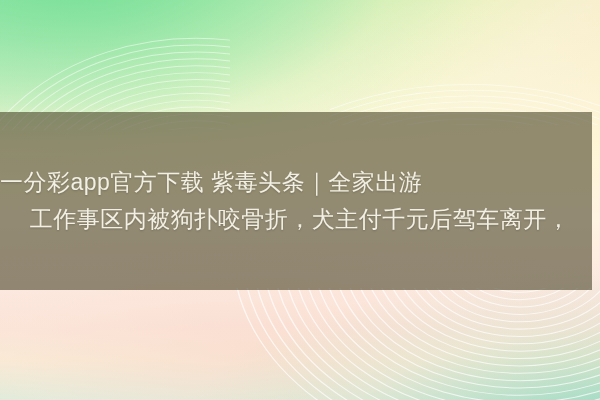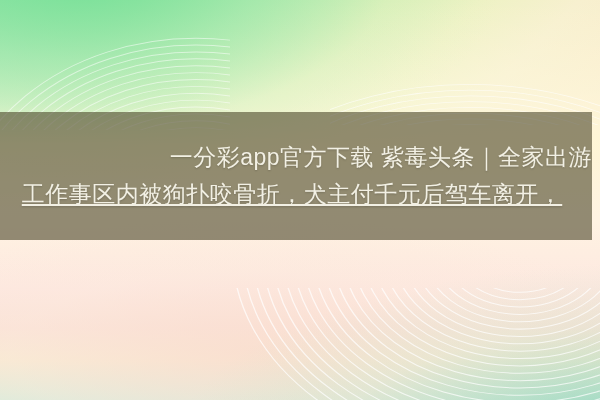--- a/index.html
+++ b/index.html
@@ -83,41 +83,40 @@
     pointer-events: none;
   }
   .arcs svg { display: block; width: 600px; height: 400px; }
 
   
   .text-band {
     position: absolute;
     left: 0;
     right: 8px;
     top: 112px;
-    height: 128px;
+    height: 178px;
     background: rgba(74, 68, 40, 0.60);
     display: flex;
     flex-direction: column;
-    align-items: flex-end;
+    align-items: flex-start;
     justify-content: center;
   }
 
   .headline-line {
     color: #f2f0e4;
     font-size: 23px;
     line-height: 37px;
     letter-spacing: 0.5px;
     white-space: nowrap;
     text-align: center;
     text-shadow: 0 1px 2px rgba(0,0,0,0.18);
   }
   .headline-line.overflow {
     
     flex: none;
-    text-decoration: underline;
   }
 
   .bleed-wrap {
     width: 600px;
     display: flex;
     justify-content: center;
     overflow: visible;
   }
 </style>
 </head>

